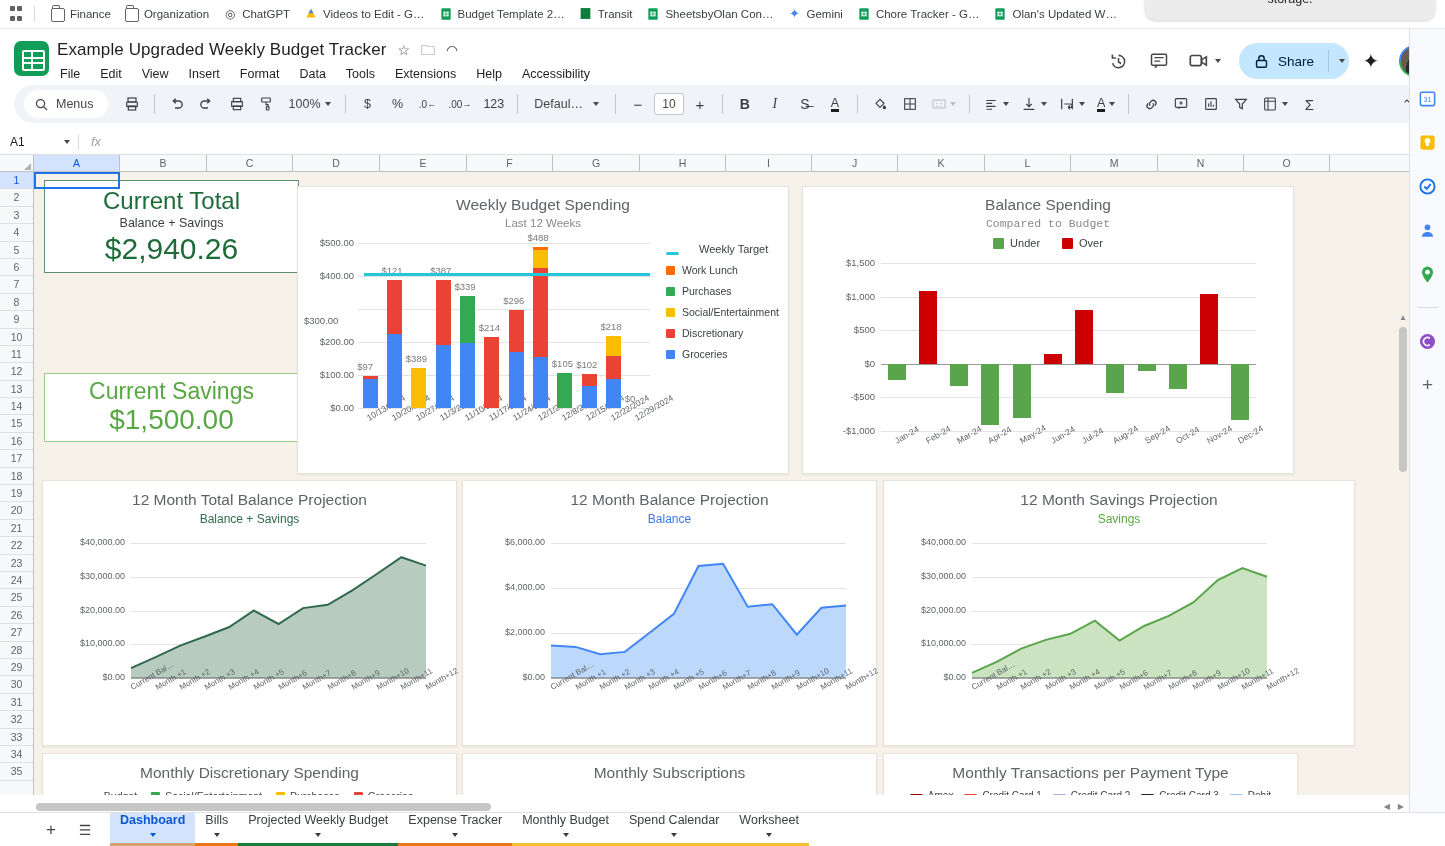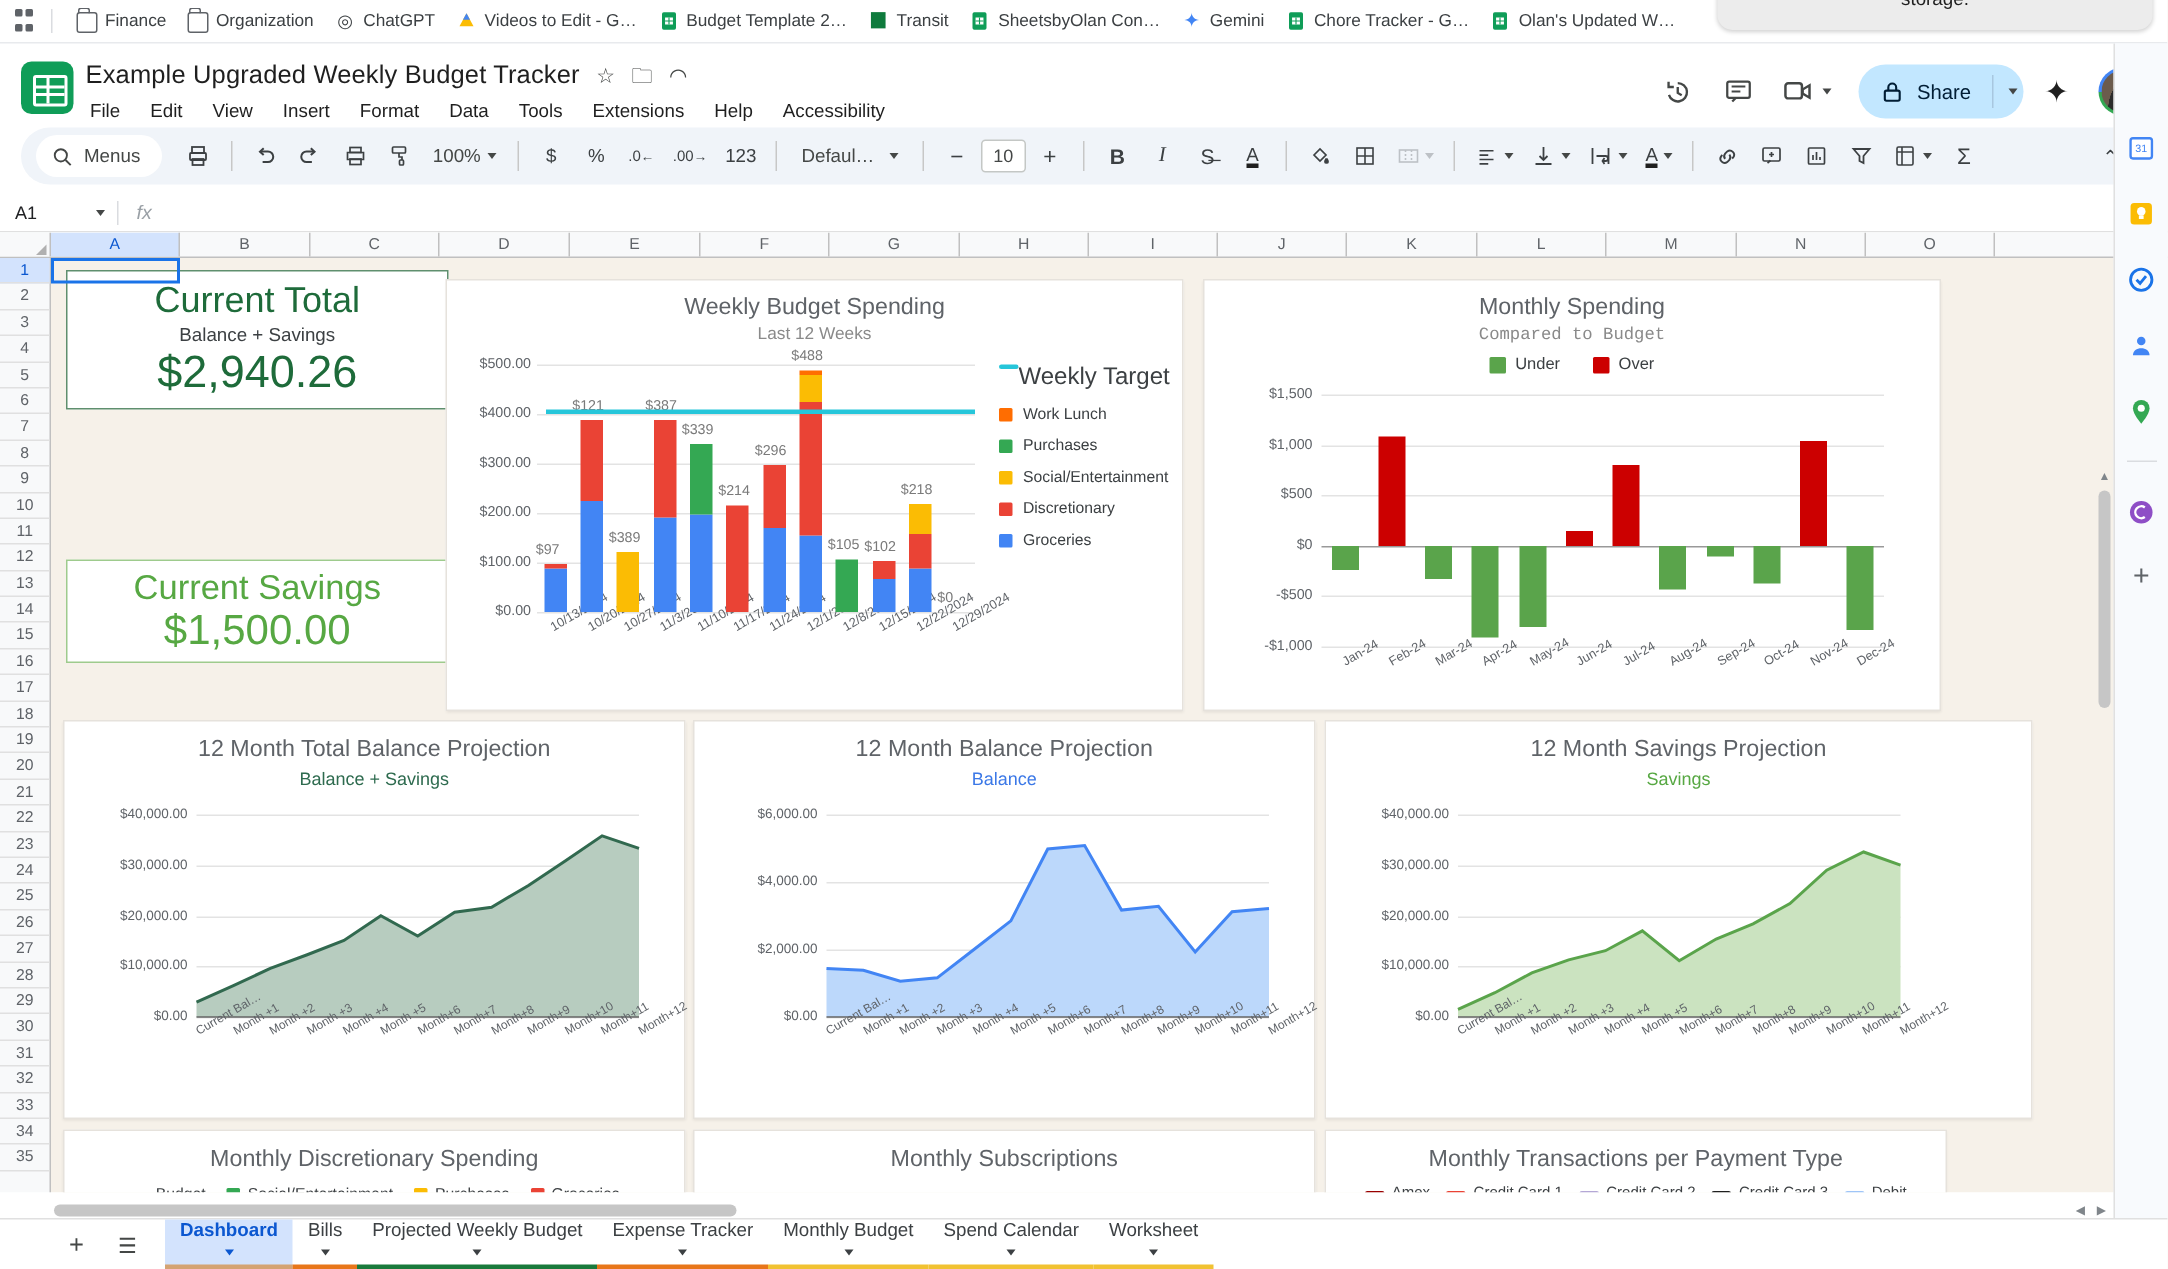--- a/index.html
+++ b/index.html
@@ -549,21 +549,21 @@
         <div class="ch-title" style="margin-top:9px;">Weekly Budget Spending</div>
         <div class="ch-sub" style="color:#8a8a8a;">Last 12 Weeks</div>
         <div id="wbs-plot" style="position:absolute;left:0;top:0;width:100%;height:100%">
             <div class="gl" style="left:60px;top:221px;width:292px"></div>
             <div class="ax" style="left:6px;top:215px;width:50px;text-align:right">$0.00</div>
             <div class="gl" style="left:60px;top:188px;width:292px"></div>
             <div class="ax" style="left:6px;top:182px;width:50px;text-align:right">$100.00</div>
             <div class="gl" style="left:60px;top:155px;width:292px"></div>
             <div class="ax" style="left:6px;top:149px;width:50px;text-align:right">$200.00</div>
             <div class="gl" style="left:60px;top:122px;width:292px"></div>
-            <div class="ax" style="left:6px;top:116px;width:50px;text-align:right">$300.00</div>
+            <div class="ax" style="left:6px;top:128px;width:50px;text-align:left">$300.00</div>
             <div class="gl" style="left:60px;top:89px;width:292px"></div>
             <div class="ax" style="left:6px;top:83px;width:50px;text-align:right">$400.00</div>
             <div class="gl" style="left:60px;top:56px;width:292px"></div>
             <div class="ax" style="left:6px;top:50px;width:50px;text-align:right">$500.00</div>
             <div class="bar" style="left:64.62333333333333px;width:15.086666666666666px;height:165px;top:56px;position:absolute">
               <div class="seg" style="top:135.96px;height:29.04px;background:#4285f4"></div>
               <div class="seg" style="top:132.99px;height:2.9699999999999998px;background:#ea4335"></div>
             </div>
             <div class="dlabel" style="left:59.16666666666667px;top:173.99px">$97</div>
             <div class="xtick" style="left:67.16666666666667px;top:227px">10/13/2024</div>
@@ -626,21 +626,21 @@
               <div class="seg" style="top:93.06px;height:19.8px;background:#fbbc04"></div>
             </div>
             <div class="dlabel" style="left:302.5px;top:134.06px">$218</div>
             <div class="xtick" style="left:310.5px;top:227px">12/22/2024</div>
             <div class="bar" style="left:332.28999999999996px;width:15.086666666666666px;height:165px;top:56px;position:absolute"></div>
             <div class="dlabel" style="left:326.8333333333333px;top:206px">$0</div>
             <div class="xtick" style="left:334.8333333333333px;top:227px">12/29/2024</div>
             <div style="position:absolute;left:66px;top:85.70000000000002px;width:286px;height:3px;background:#26c6da"></div>
           </div>
         <div id="wbs-legend" style="position:absolute;left:368px;top:56px;">
-            <div class="li" style="display:flex;align-items:flex-start;gap:0;margin-bottom:9px;font-size:16px;color:#3c4043">
+            <div class="li" style="display:flex;align-items:flex-end;gap:20px;margin-bottom:9px;font-size:11px;color:#3c4043">
               <span class="swline" style="background:#26c6da"></span>
               <span>Weekly Target</span>
             </div>
             <div class="li" style="display:flex;align-items:center;gap:7px;margin-bottom:9px;font-size:10.5px;color:#3c4043">
               <span class="sw" style="background:#ff6d01"></span>
               <span>Work Lunch</span>
             </div>
             <div class="li" style="display:flex;align-items:center;gap:7px;margin-bottom:9px;font-size:10.5px;color:#3c4043">
               <span class="sw" style="background:#34a853"></span>
               <span>Purchases</span>
@@ -654,21 +654,21 @@
               <span>Discretionary</span>
             </div>
             <div class="li" style="display:flex;align-items:center;gap:7px;margin-bottom:9px;font-size:10.5px;color:#3c4043">
               <span class="sw" style="background:#4285f4"></span>
               <span>Groceries</span>
             </div>
           </div>
       </div>
 
       <div class="card" style="left:768px;top:14px;width:492px;height:288px;">
-        <div class="ch-title" style="margin-top:9px;">Monthly Spending</div>
+        <div class="ch-title" style="margin-top:9px;">Balance Spending</div>
         <div class="ch-sub" style="color:#8a8a8a;font-family:Liberation Mono, monospace;">Compared to Budget</div>
         <div id="ms-legend" class="legend" style="margin-top:7px;gap:22px;font-size:11px">
             <div class="li" style="display:flex;align-items:center;gap:6px">
               <span class="sw" style="width:11px;height:11px;background:#5aa44b"></span>
               <span>Under</span>
             </div>
             <div class="li" style="display:flex;align-items:center;gap:6px">
               <span class="sw" style="width:11px;height:11px;background:#cc0000"></span>
               <span>Over</span>
             </div>

